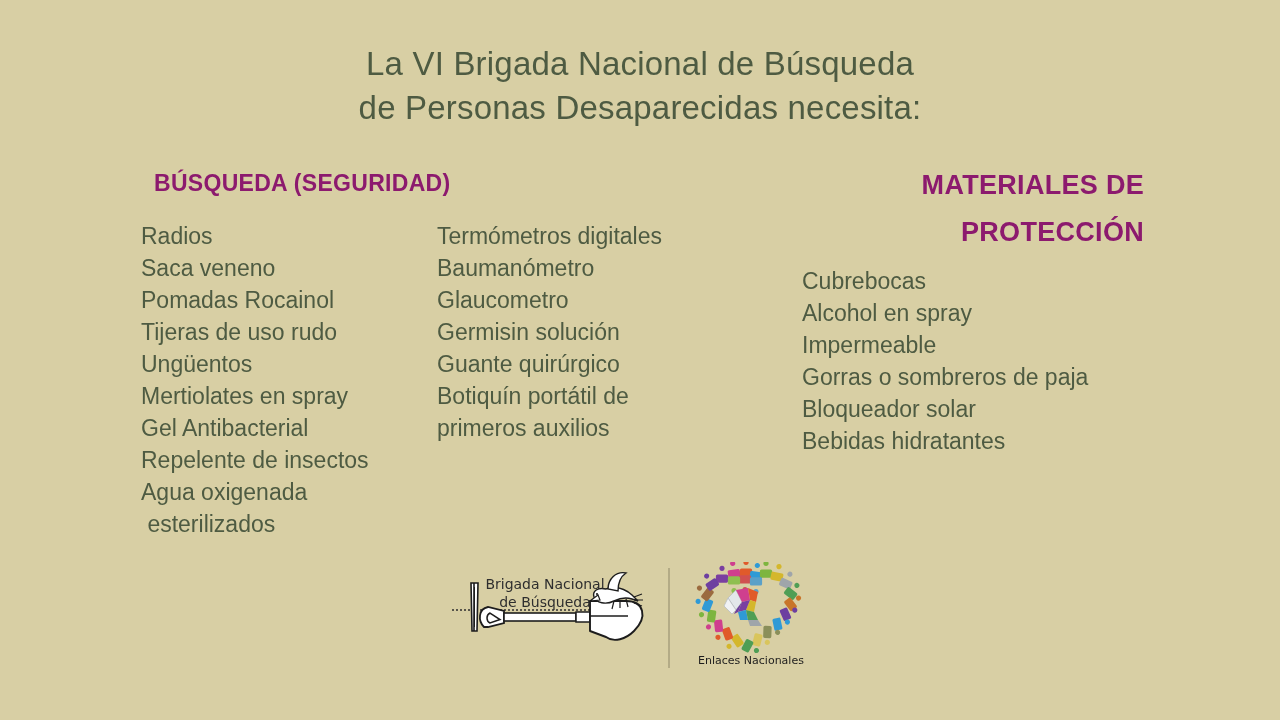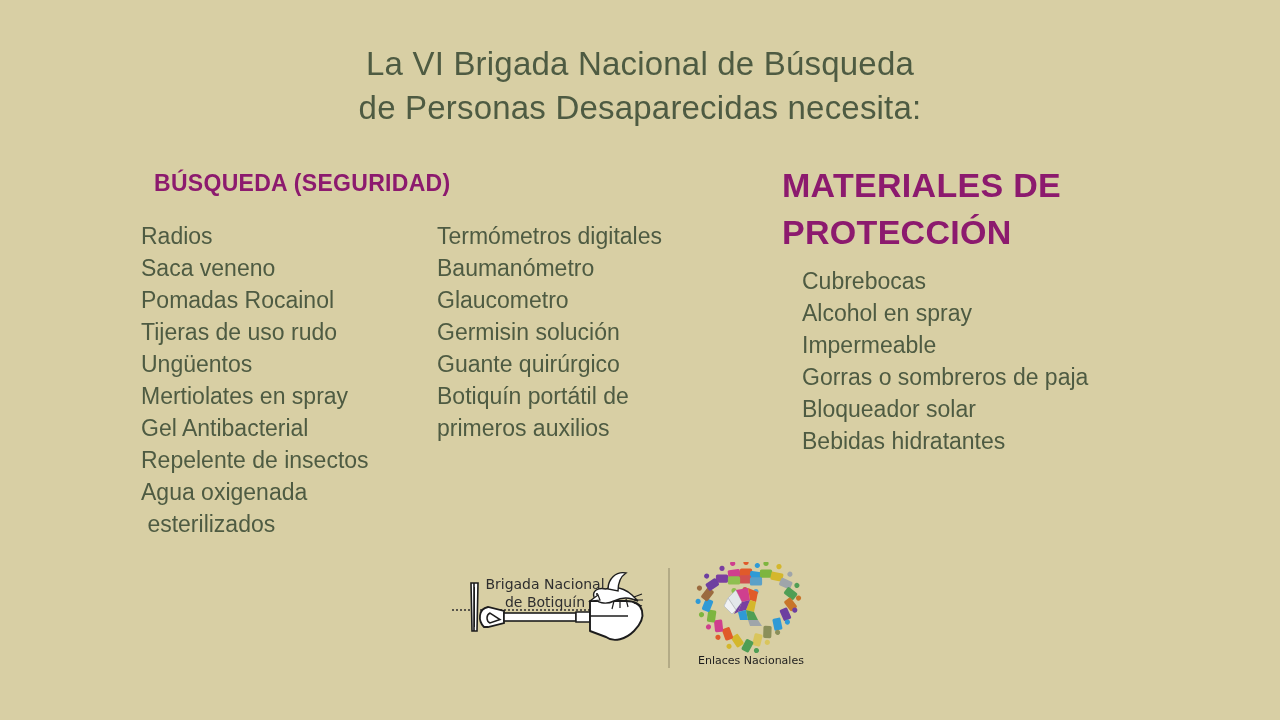--- a/index.html
+++ b/index.html
@@ -47,22 +47,22 @@
     left: 154px;
     top: 162px;
     font-size: 23px;
     line-height: 42px;
     white-space: nowrap;
   }
   .heading-right {
     left: 782px;
     top: 162px;
     width: 362px;
-    text-align: left;
-    font-size: 34px;
+    text-align: right;
+    font-size: 27px;
     line-height: 47px;
   }
   .heading-right .hline { display: block; }
 
   
   .list {
     position: absolute;
     color: #4e5b42;
     font-size: 23px;
     line-height: 32px;
@@ -199,21 +199,21 @@
           <path d="M18 22 C10 20, 4 24, 6 30 C8 36, 18 38, 26 34 C32 31, 38 30, 44 32 L50 34 L44 28 C40 24, 32 20, 24 20 Z" fill="#ffffff" stroke="#1d1d1d" stroke-width="1.4"></path>
           <path d="M20 22 C20 12, 28 4, 38 6 C32 10, 30 16, 30 24 Z" fill="#ffffff" stroke="#1d1d1d" stroke-width="1.4"></path>
           <path d="M10 28 L2 34 L12 33 Z" fill="#ffffff" stroke="#1d1d1d" stroke-width="1.2"></path>
           <path d="M26 34 L24 42 M32 33 L32 41 M38 32 L40 40" stroke="#1d1d1d" stroke-width="1.2"></path>
           <circle cx="9" cy="27" r="1.1" fill="#1d1d1d"></circle>
           <path d="M46 30 L54 27 M46 33 L55 33 M46 36 L54 39" stroke="#1d1d1d" stroke-width="1.2"></path>
         </g>
       </svg>
       <div class="lg-text">
         <span class="lgl">Brigada Nacional</span>
-        <span class="lgl">de Botiquín</span>
+        <span class="lgl">de Búsqueda</span>
       </div>
     </div>
 
     <div class="divider"></div>
 
     <div class="logo-enlaces">
       <svg width="118" height="95" viewBox="0 0 118 95">
         <defs>
           <path id="pp" d="M0,-7 a2.6,2.6 0 1 1 0.01,0 M-4.5,-3.5 h9 a1.6,1.6 0 0 1 1.6,1.6 v5 a1.6,1.6 0 0 1 -1.6,1.6 h-9 a1.6,1.6 0 0 1 -1.6,-1.6 v-5 a1.6,1.6 0 0 1 1.6,-1.6 Z"></path>
         </defs>

